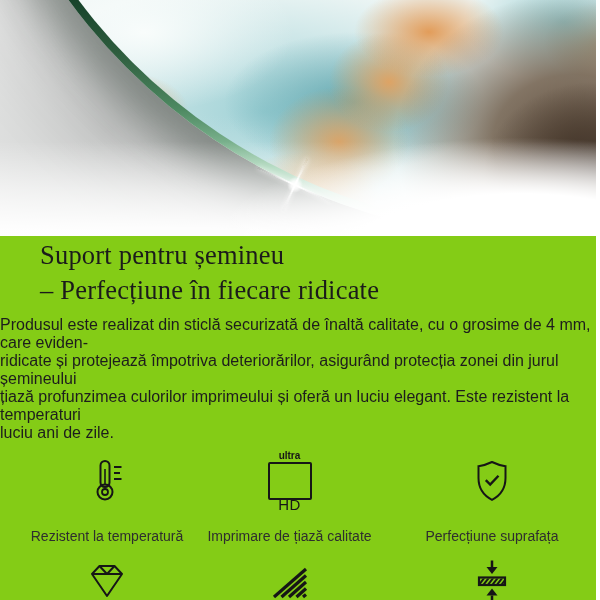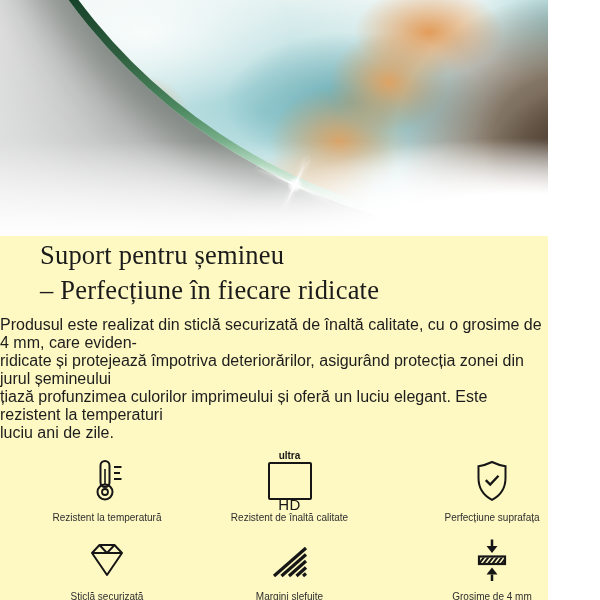--- a/index.html
+++ b/index.html
@@ -1,16 +1,16 @@
 <!DOCTYPE html>
 <html><head>
 <meta charset="utf-8">
 <style>
   html,body{margin:0;padding:0;background:#fff;}
-  .page{position:relative;width:548px;height:600px;background:#fef9c3;overflow:hidden;
+  .page{position:relative;width:596px;height:600px;background:#84cc16;overflow:hidden;
         font-family:"Liberation Sans","DejaVu Sans",sans-serif;color:#1d1d1d;}
 
   
   .hero{position:relative;width:600px;height:236px;overflow:hidden;background:#fdfdfd;}
   .hero-shadow{position:absolute;inset:0;
      background:radial-gradient(ellipse 420px 300px at 18% 55%,rgba(90,95,92,.28),rgba(120,125,122,.12) 55%,rgba(255,255,255,0) 80%);}
   .glass-rim{position:absolute;left:-44px;top:-926px;width:1164px;height:1164px;border-radius:50%;
      background:linear-gradient(to bottom,#123d26 78.5%,#2d5c3d 84%,#4e8a62 89%,#9ccfae 94%,#e4f3e9 98%,#f4fbf6 100%);
      box-shadow:-16px 22px 38px rgba(40,55,45,.38),-34px 46px 80px rgba(0,0,0,.16);}
   .art{position:absolute;inset:8px;border-radius:50%;background-color:#eef6f5;background-repeat:no-repeat;
@@ -47,21 +47,21 @@
 
   
   .title{margin:2px 40px 0;font-family:"Liberation Serif","DejaVu Serif",serif;font-weight:400;
      font-size:26.5px;line-height:35px;color:#1b1b1b;letter-spacing:.2px;}
   .desc{margin:8px 40px 0;font-size:13.4px;line-height:24px;color:#3c3c3c;}
 
   
   .features{margin-top:4px;padding-left:22px;display:grid;grid-template-columns:170px 195px 210px;row-gap:14px;}
   .feature{display:flex;flex-direction:column;align-items:center;}
   .icon-box{height:46px;display:flex;align-items:center;justify-content:center;}
-  .feature .label{margin-top:8px;font-size:10px;color:#2e2e2e;}
+  .feature .label{margin-top:24px;font-size:14px;color:#2e2e2e;}
   .uhd-box{width:40px;height:34px;border:2.5px solid #161616;border-radius:2px;display:flex;flex-direction:column;
      align-items:center;justify-content:center;gap:36px;}
   .uhd-top{font-size:10px;font-weight:700;line-height:10px;color:#161616;}
   .uhd-bottom{font-size:15px;font-weight:400;line-height:15px;color:#161616;letter-spacing:.3px;}
   svg{display:block;}
 </style>
 </head>
 <body>
 
 <div class="page">
@@ -109,21 +109,21 @@
       <div class="label">Rezistent la temperatură</div>
     </div>
 
     <div class="feature">
       <div class="icon-box">
         <div class="uhd-box">
           <span class="uhd-top">ultra</span>
           <span class="uhd-bottom">HD</span>
         </div>
       </div>
-      <div class="label">Rezistent de înaltă calitate</div>
+      <div class="label">Imprimare de țiază calitate</div>
     </div>
 
     <div class="feature">
       <div class="icon-box">
         <svg width="40" height="44" viewBox="0 0 40 44" fill="none" stroke="#161616" stroke-width="2">
           <path d="M20 3 C24.5 5.2 29.5 6.6 33.5 7.2 L33.5 19 C33.5 29.8 28.2 36.6 20 40.8 C11.8 36.6 6.5 29.8 6.5 19 L6.5 7.2 C10.5 6.6 15.5 5.2 20 3 Z"></path>
           <path d="M13.8 21.2 L18.2 25.6 L26.5 16.8" stroke-width="2.4"></path>
         </svg>
       </div>
       <div class="label">Perfecțiune suprafața</div>

